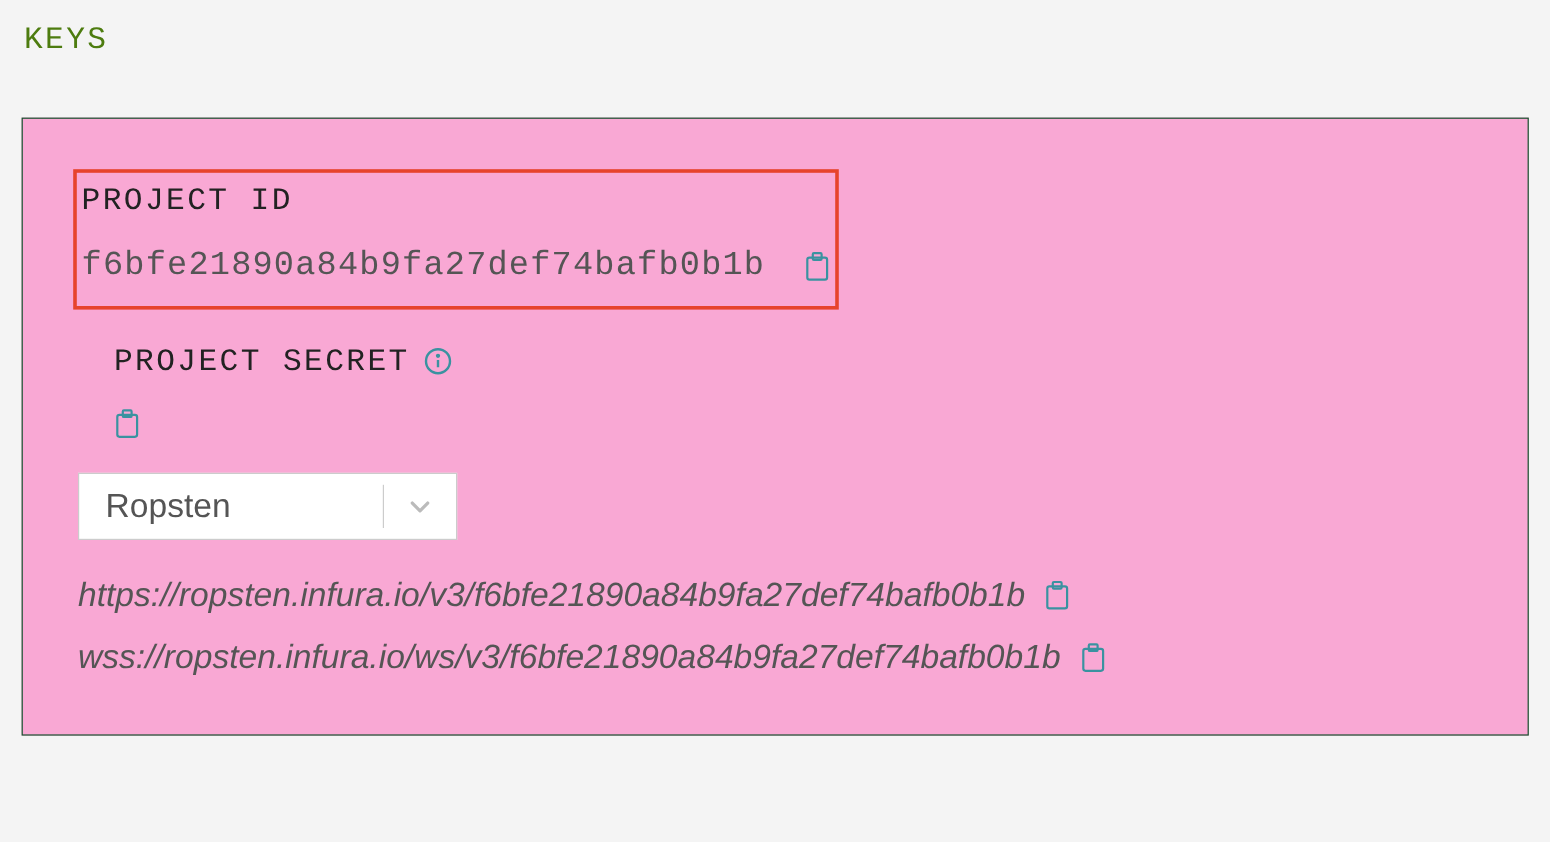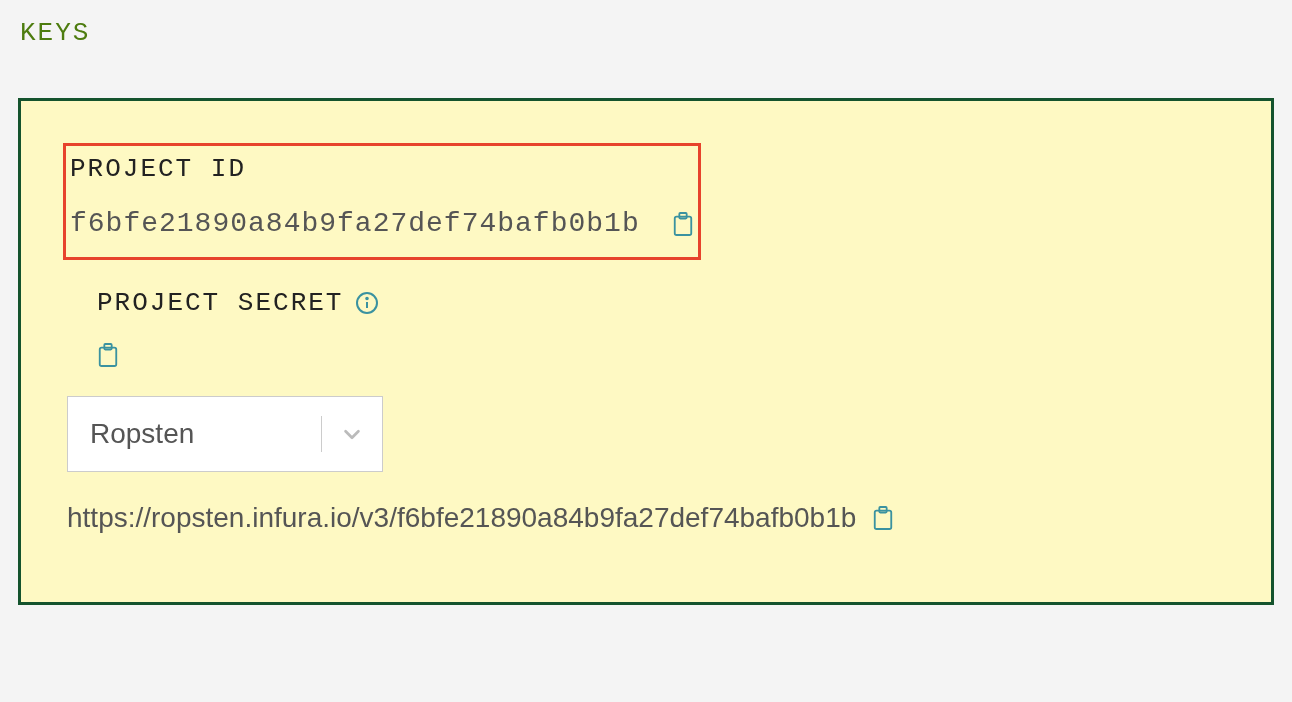--- a/index.html
+++ b/index.html
@@ -17,22 +17,22 @@
     }
     .section-title {
       font-family: "Courier New", Courier, monospace;
       font-size: 26px;
       letter-spacing: 2px;
       color: #4d7c0f;
       margin-bottom: 50px;
       margin-left: 2px;
     }
     .card {
-      background: #fef9c3;
-      border: 3px solid #14532d;
+      background: #f9a8d4;
+      border: 1px solid #14532d;
       padding: 42px 46px 48px 46px;
       width: 100%;
     }
     .highlight-box {
       border: 3px solid #e7432c;
       padding: 8px 4px 18px 4px;
       display: inline-block;
       margin-left: -4px;
       margin-bottom: 28px;
     }
@@ -98,21 +98,21 @@
       font-family: "Courier New", Courier, monospace;
       font-size: 26px;
       letter-spacing: 2px;
       color: #222;
     }
     .select-box {
       display: flex;
       align-items: center;
       border: 1px solid #ccc;
       background: #fff;
-      height: 76px;
+      height: 56px;
       width: 316px;
       cursor: pointer;
     }
     .select-value {
       flex: 1;
       padding: 0 22px;
       font-size: 28px;
       color: #555;
     }
     .select-divider {
@@ -128,20 +128,21 @@
     }
     .select-arrow svg {
       width: 22px;
       height: 22px;
     }
     .endpoint-line {
       display: flex;
       align-items: center;
       gap: 16px;
       margin-bottom: 20px;
+      font-style: italic;
     }
     .endpoint-url {
       font-size: 28px;
       color: #555;
     }
   </style>
 </head>
 <body>
 
 <div class="section-title">KEYS</div>
@@ -197,14 +198,23 @@
   <div class="endpoint-line">
     <span class="endpoint-url">https://ropsten.infura.io/v3/f6bfe21890a84b9fa27def74bafb0b1b</span>
     <span class="clipboard-icon">
       <svg viewBox="0 0 24 28" fill="none" stroke="#3a92a0" stroke-width="2">
         <rect x="3" y="6" width="18" height="20" rx="2"></rect>
         <rect x="8" y="2" width="8" height="6" rx="1"></rect>
       </svg>
     </span>
   </div>
 
+  <div class="endpoint-line" style="margin-bottom:0;">
+    <span class="endpoint-url">wss://ropsten.infura.io/ws/v3/f6bfe21890a84b9fa27def74bafb0b1b</span>
+    <span class="clipboard-icon">
+      <svg viewBox="0 0 24 28" fill="none" stroke="#3a92a0" stroke-width="2">
+        <rect x="3" y="6" width="18" height="20" rx="2"></rect>
+        <rect x="8" y="2" width="8" height="6" rx="1"></rect>
+      </svg>
+    </span>
+  </div>
 
 </div>
 
 </body></html>

